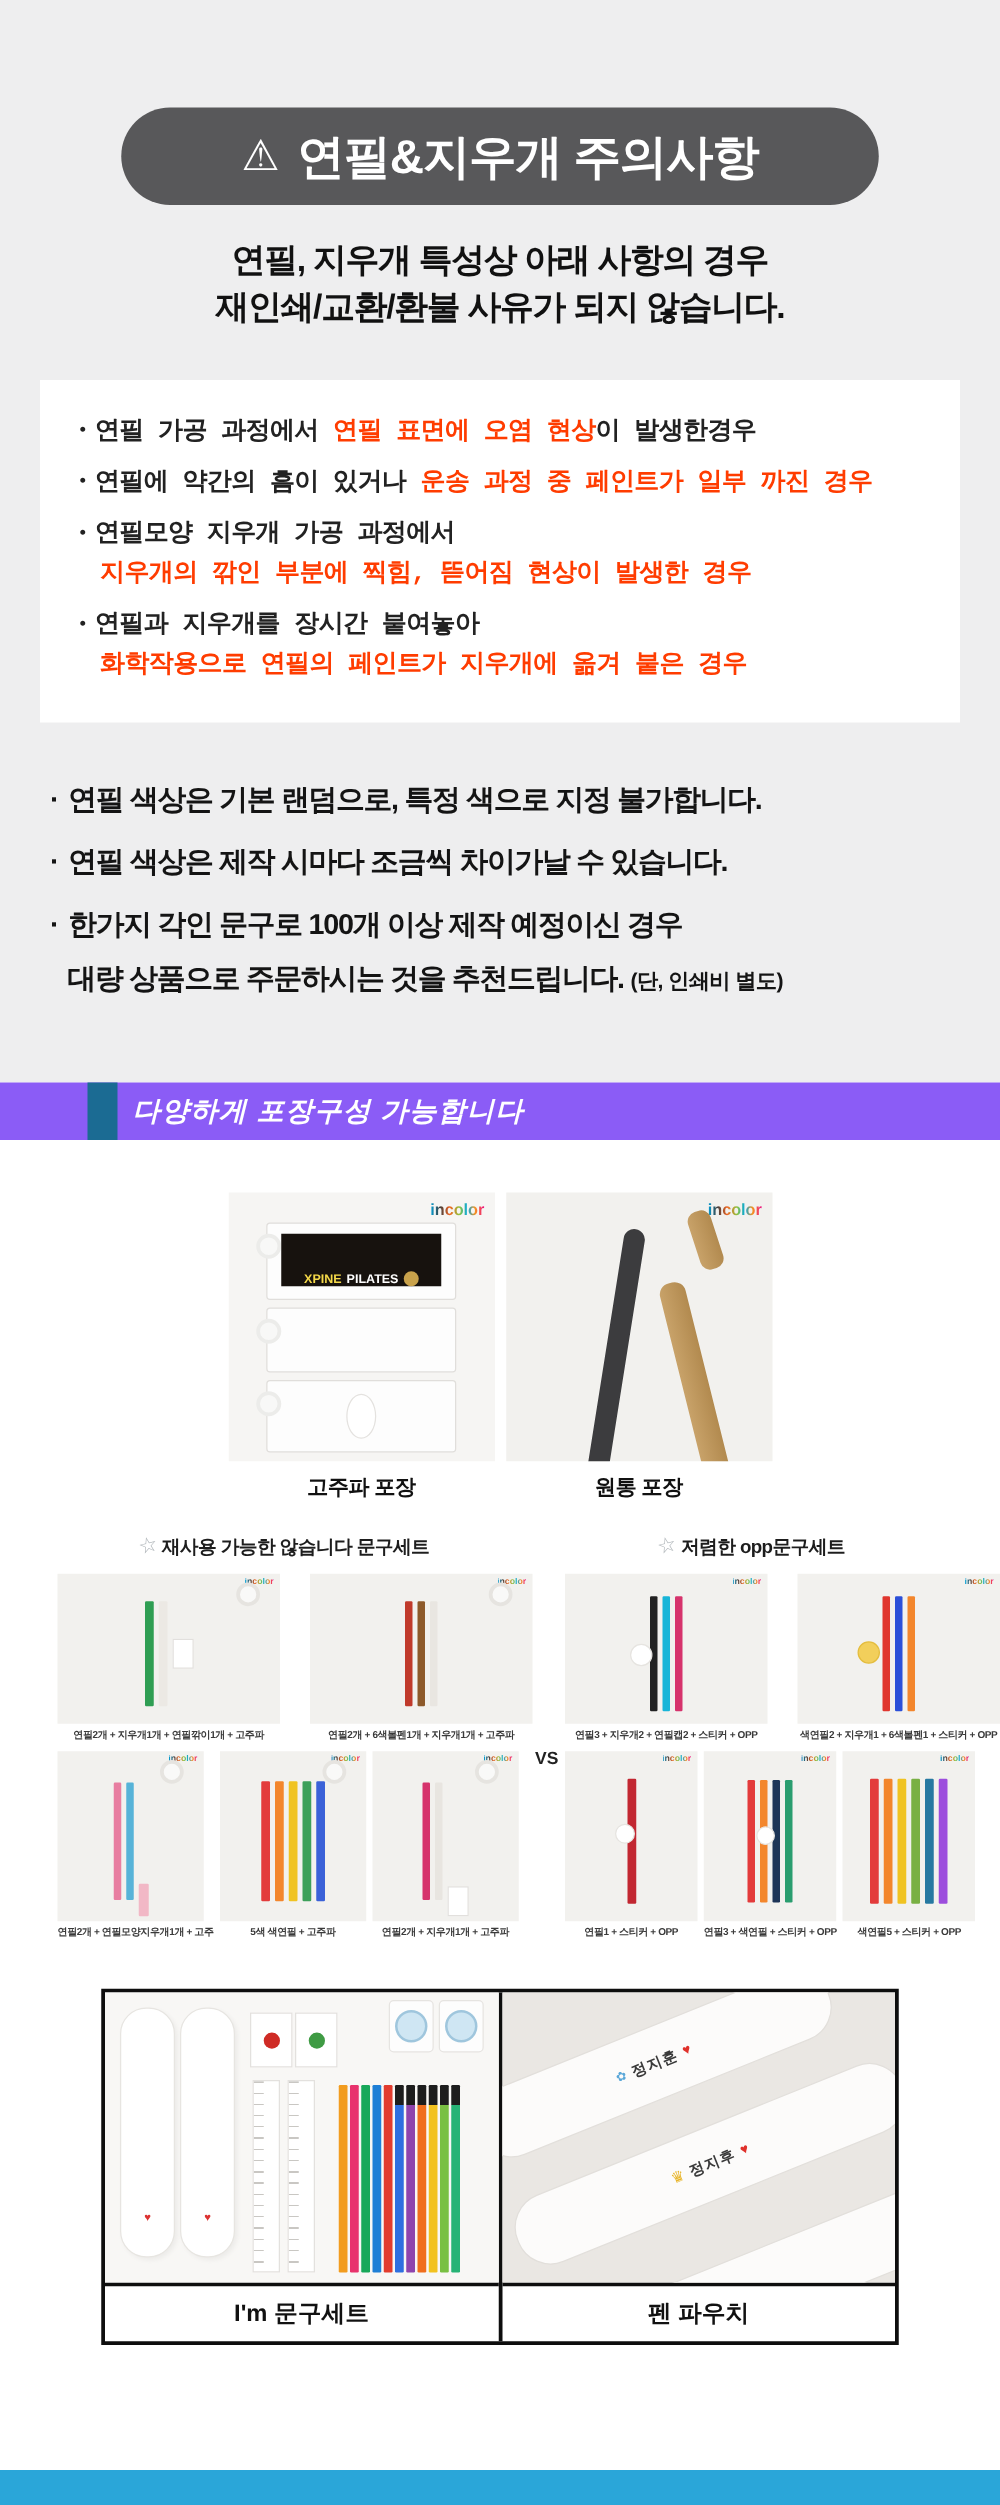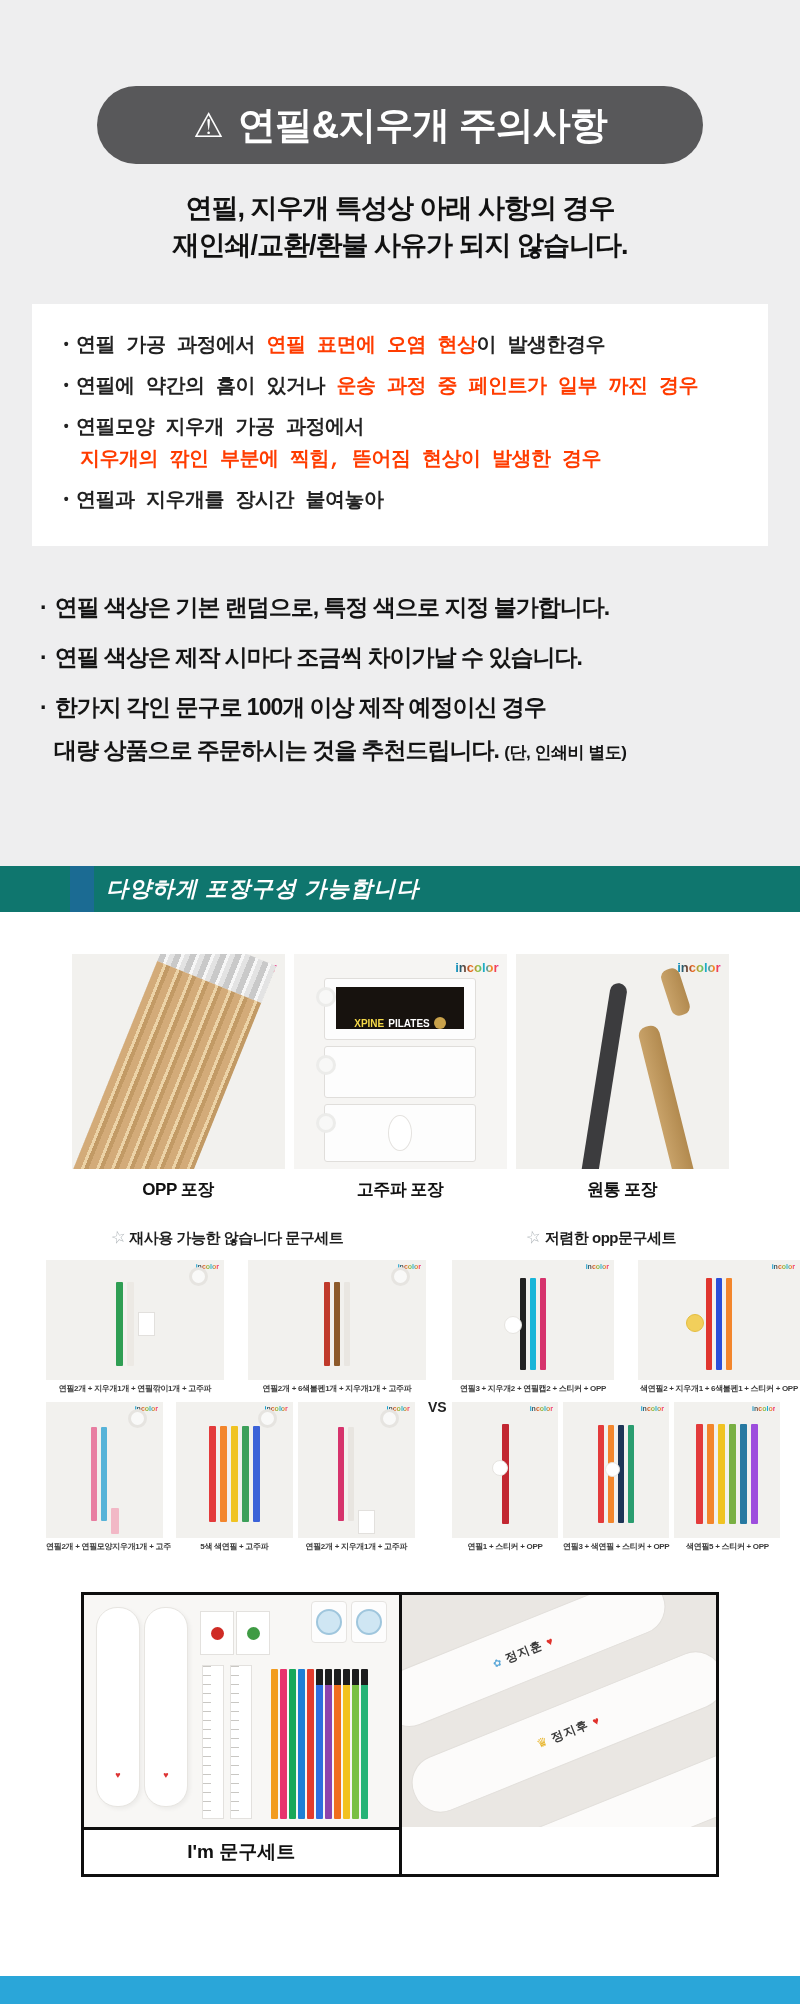--- a/index.html
+++ b/index.html
@@ -19,21 +19,21 @@
   .ndot{font-size:14px;vertical-align:2px;margin-right:6px;color:#222;}
   .red{color:#ff3c00;font-weight:700;}
   .nsub{display:block;margin:6px 0 0 18px;}
   .notes{margin:36px 40px 0;color:#141414;}
   .note{font-size:23px;font-weight:800;line-height:50px;letter-spacing:-1px;}
   .note .mdot{margin-right:8px;}
   .note-cont{margin-left:14px;line-height:36px;}
   .small-note{font-size:17px;font-weight:600;letter-spacing:-0.5px;}
 
   
-  .banner{position:relative;height:46px;background:#0f766e;}
+  .banner{position:relative;height:46px;background:#8b5cf6;}
   .banner-accent{position:absolute;left:70px;top:0;bottom:0;width:24px;background:#1b6b93;}
   .banner-text{position:absolute;left:106px;top:0;line-height:46px;color:#ffffff;font-size:22px;
                font-weight:800;font-style:italic;letter-spacing:1px;}
 
   
   .cards{display:flex;justify-content:center;gap:9px;margin-top:42px;}
   .card-wrap{width:213px;}
   .photo{position:relative;width:213px;height:215px;background:#f2f1ee;overflow:hidden;}
   .logo{font-weight:800;letter-spacing:0;background:linear-gradient(90deg,#00a7e1 0%,#3d3d3d 18%,#f26522 36%,#8dc63f 54%,#00a7e1 68%,#f7941d 82%,#ec008c 100%);
         -webkit-background-clip:text;background-clip:text;color:transparent;}
@@ -139,20 +139,21 @@
       </div>
       <div class="nitem">
         <span class="ndot">•</span><span>연필에 약간의 흠이 있거나 </span><span class="red">운송 과정 중 페인트가 일부 까진 경우</span>
       </div>
       <div class="nitem">
         <span class="ndot">•</span><span>연필모양 지우개 가공 과정에서</span>
         <span class="red nsub">지우개의 깎인 부분에 찍힘, 뜯어짐 현상이 발생한 경우</span>
       </div>
       <div class="nitem">
         <span class="ndot">•</span><span>연필과 지우개를 장시간 붙여놓아</span>
+        <span class="red nsub">화학작용으로 연필의 페인트가 지우개에 옮겨 붙은 경우</span>
       </div>
     </div>
 
     <div class="notes">
       <div class="note">
         <span class="mdot">·</span><span>연필 색상은 기본 랜덤으로, 특정 색으로 지정 불가합니다.</span>
       </div>
       <div class="note">
         <span class="mdot">·</span><span>연필 색상은 제작 시마다 조금씩 차이가날 수 있습니다.</span>
       </div>
@@ -165,30 +166,20 @@
       </div>
     </div>
   </section>
 
   <section class="banner">
     <div class="banner-accent"></div>
     <div class="banner-text">다양하게 포장구성 가능합니다</div>
   </section>
 
   <section class="cards">
-    <div class="card-wrap">
-      <div class="photo">
-        <span class="logo card-logo">incolor</span>
-        <div class="bundle">
-          <div class="tips"></div>
-            <div class="bodies"></div>
-        </div>
-      </div>
-      <div class="card-label">OPP 포장</div>
-    </div>
     <div class="card-wrap">
       <div class="photo" style="background:#f6f5f3;">
         <span class="logo card-logo">incolor</span>
         <div class="pouch" style="height:62px;margin-top:24px;">
           <div class="ring"></div>
           <div class="bizcard">
             <span class="b1">XPINE</span>
             <span class="b2">PILATES</span>
             <span class="goldc"></span>
           </div>
@@ -420,17 +411,18 @@
           <span class="pname">정지훈</span>
           <span class="ph">♥</span>
         </div>
         <div class="ptube" style="left:0px;top:108px;width:330px;">
           <span class="picon-crown">♛</span>
           <span class="pname">정지후</span>
           <span class="ph">♥</span>
         </div>
         <div class="ptube" style="left:90px;top:192px;width:300px;"></div>
       </div>
+      <div class="blabel">펜 파우치</div>
     </div>
   </section>
 
   <div class="footer-bar"></div>
 </div>
 
 </body></html>

